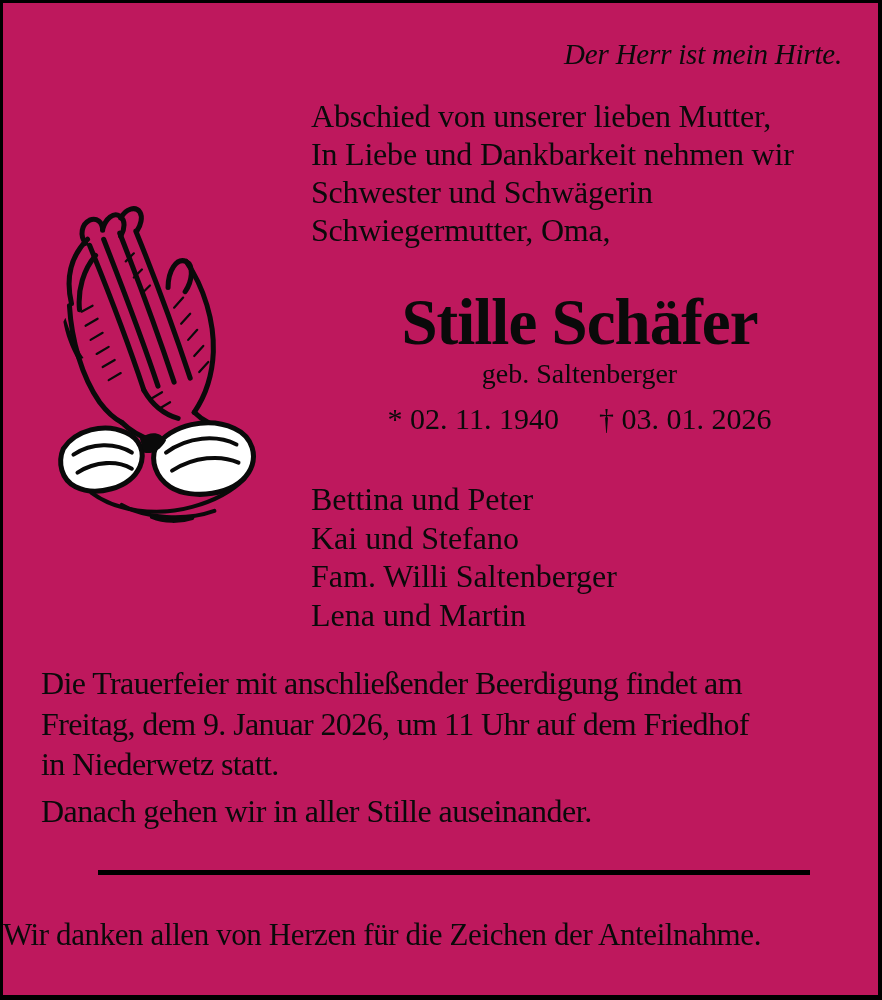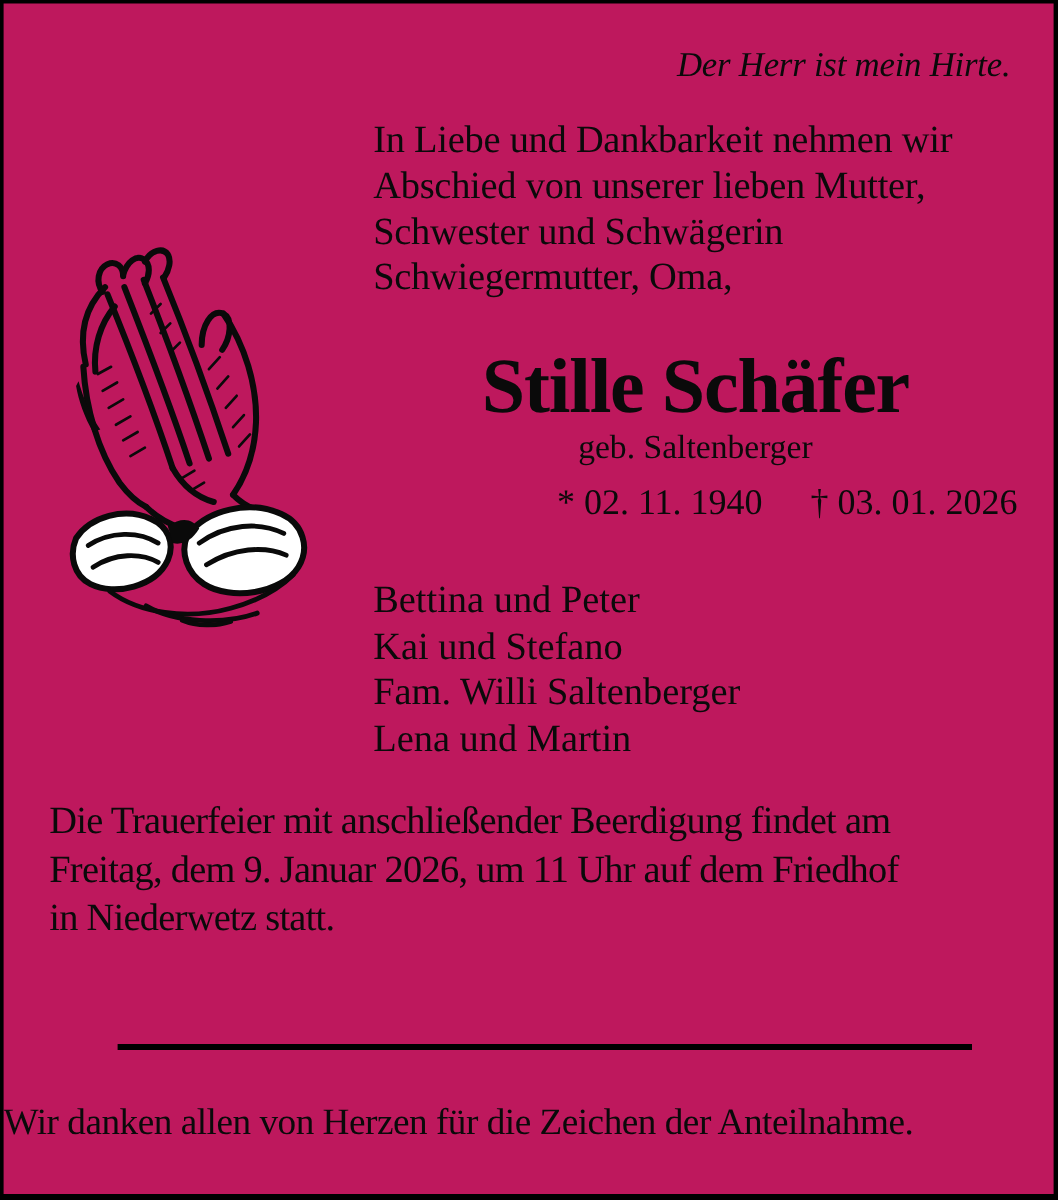--- a/index.html
+++ b/index.html
@@ -32,21 +32,21 @@
     position:absolute;left:308px;top:284px;width:537px;
     text-align:center;
   }
   .name{
     font-size:65px;font-weight:bold;line-height:70px;
     letter-spacing:-1px;white-space:nowrap;
   }
   .maiden{font-size:28px;line-height:34px;margin-top:0;}
   .dates{
     margin-top:8px;font-size:30px;line-height:40px;
-    display:flex;justify-content:flex-end;gap:40px;white-space:nowrap;
+    display:flex;justify-content:center;gap:40px;white-space:nowrap;
   }
   .mourners{
     position:absolute;left:308px;top:477px;
     font-size:32px;line-height:38.5px;white-space:nowrap;
   }
   .funeral{
     position:absolute;left:38px;top:660px;
     font-size:32px;line-height:40.5px;letter-spacing:-0.6px;
     white-space:nowrap;
   }
@@ -66,22 +66,22 @@
   }
 </style>
 </head>
 <body>
 
 <div class="page">
 
   <div class="verse">Der Herr ist mein Hirte.</div>
 
   <div class="intro">
+    <div>Abschied von unserer lieben Mutter,</div>
     <div>In Liebe und Dankbarkeit nehmen wir</div>
-    <div>Abschied von unserer lieben Mutter,</div>
     <div>Schwester und Schwägerin</div>
     <div>Schwiegermutter, Oma,</div>
   </div>
 
   <svg class="hands" viewBox="0 0 206 322" xmlns="http://www.w3.org/2000/svg" aria-hidden="true">
     <g fill="none" stroke="#0a0a0a" stroke-width="5" stroke-linecap="round" stroke-linejoin="round">
 
       <path d="M30,44 C24,36 26,25 34,21 C41,18 47,23 47,31"></path>
       <path d="M47,30 C50,19 58,13 64,17 C70,21 69,30 65,37"></path>
       <path d="M65,19 C70,9 80,7 84,13 C87,18 85,26 81,32"></path>
@@ -147,18 +147,19 @@
     <div>Fam. Willi Saltenberger</div>
     <div>Lena und Martin</div>
   </div>
 
   <div class="funeral">
     <div>Die Trauerfeier mit anschließender Beerdigung findet am</div>
     <div>Freitag, dem 9. Januar 2026, um 11 Uhr auf dem Friedhof</div>
     <div>in Niederwetz statt.</div>
   </div>
 
+  <div class="farewell">Danach gehen wir in aller Stille auseinander.</div>
 
   <div class="sep"></div>
 
   <div class="thanks">Wir danken allen von Herzen für die Zeichen der Anteilnahme.</div>
 
 </div>
 
 </body></html>

